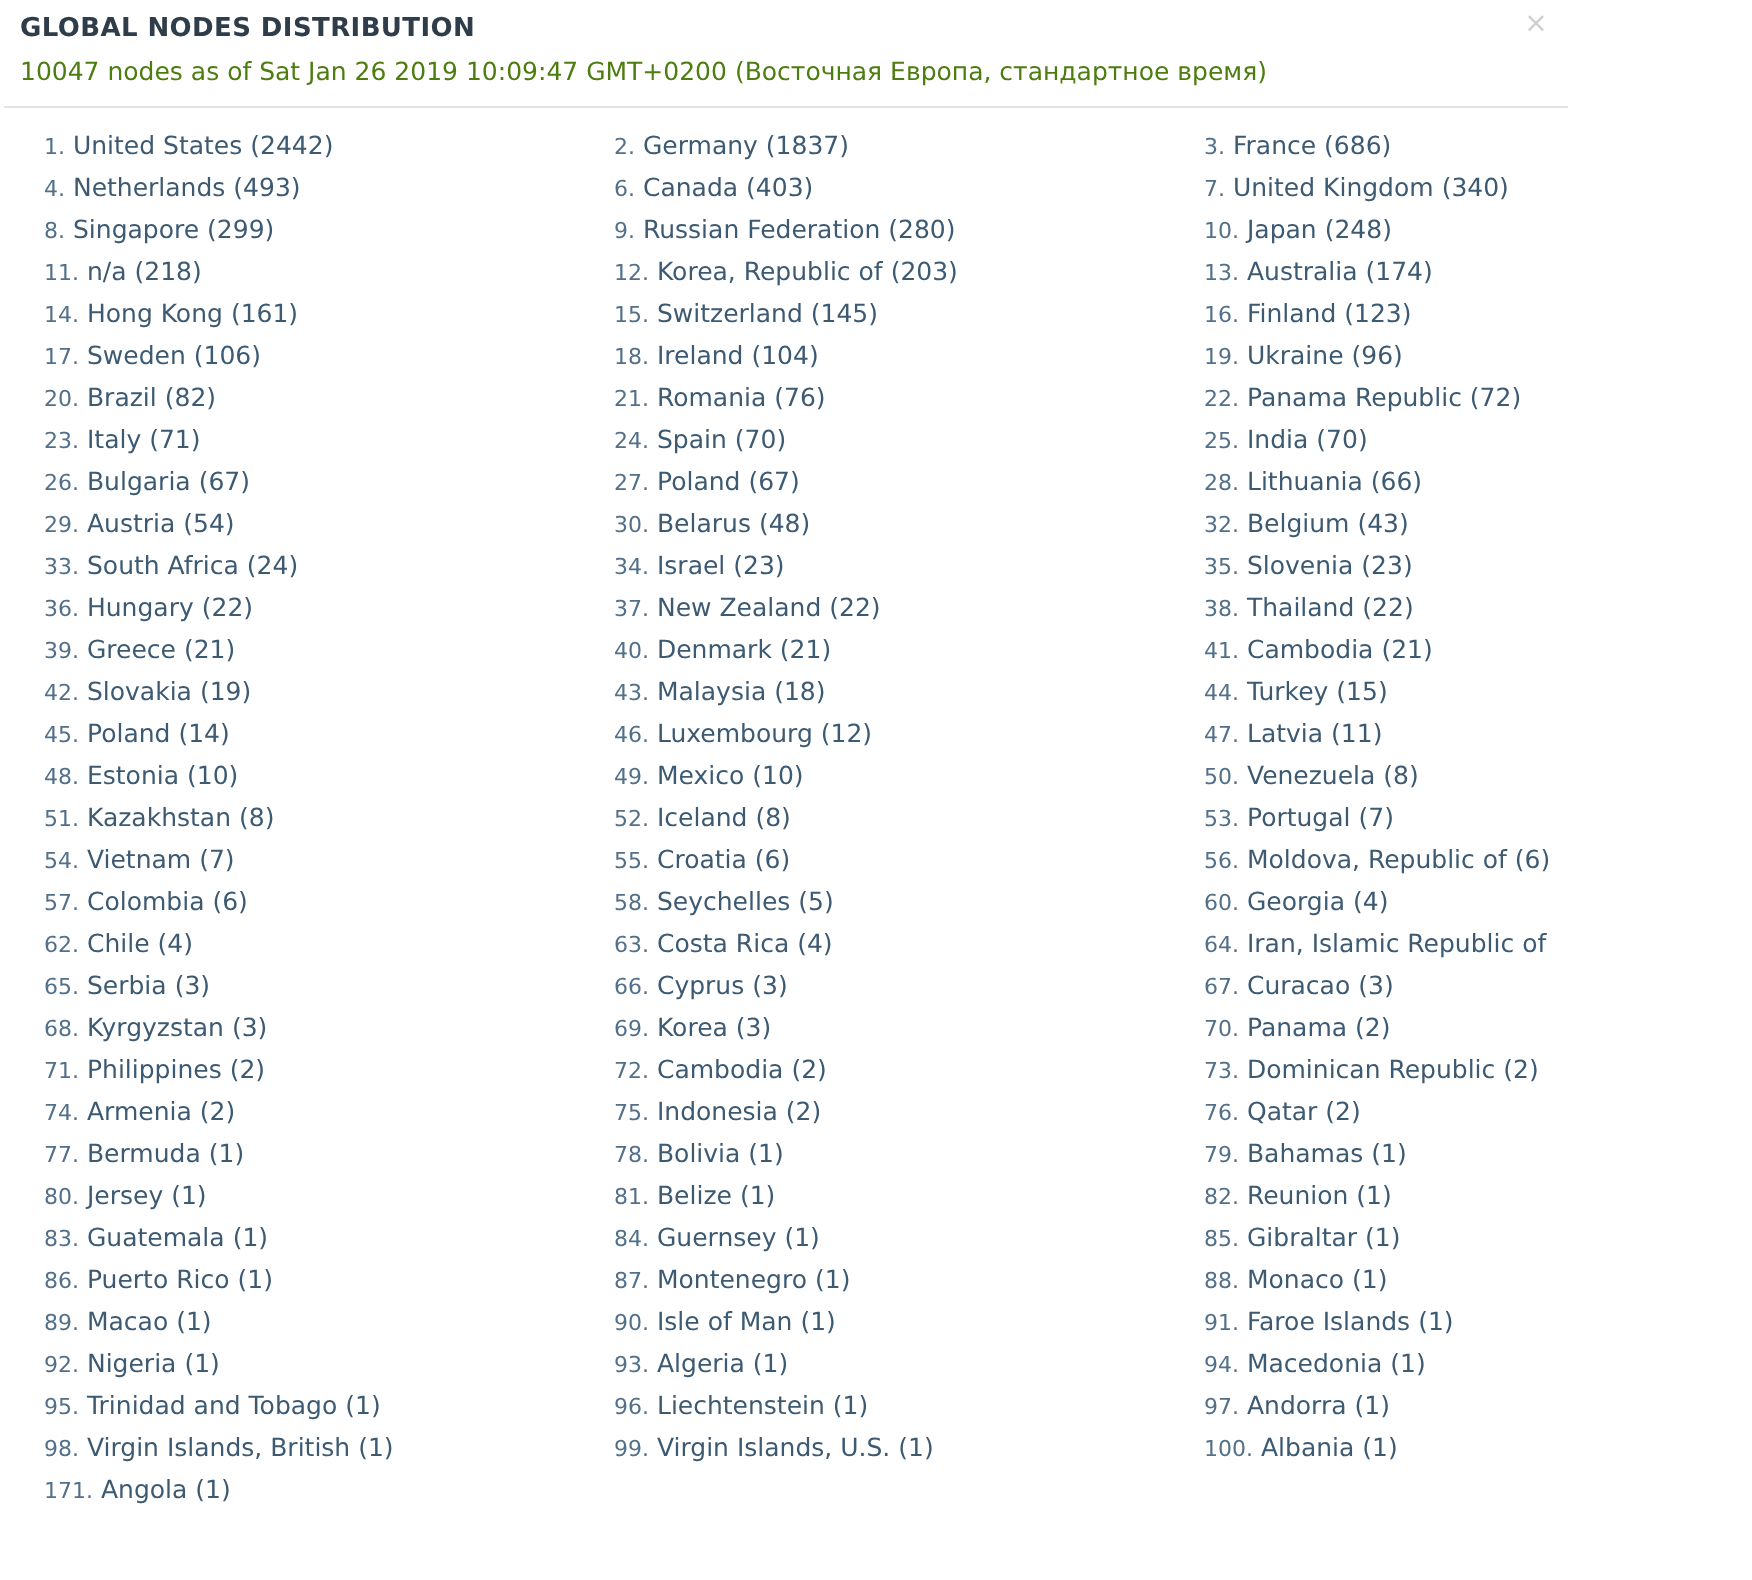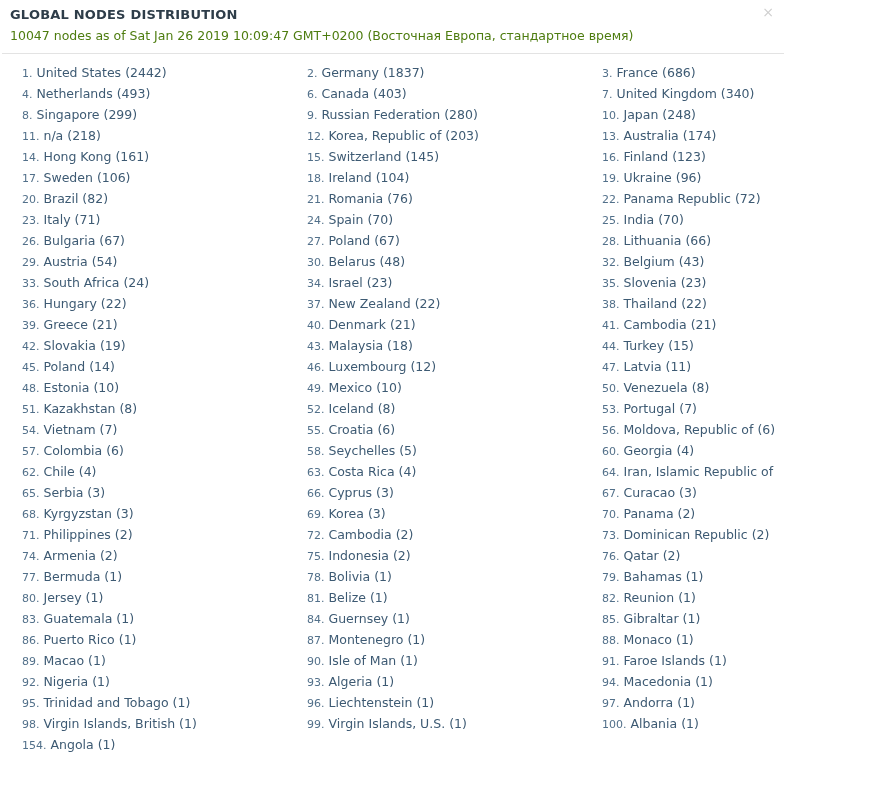--- a/index.html
+++ b/index.html
@@ -207,17 +207,17 @@
         <li class="node-item"><span class="rank">91.</span> <span class="country">Faroe Islands</span> <span class="count">(1)</span></li>
         <li class="node-item"><span class="rank">92.</span> <span class="country">Nigeria</span> <span class="count">(1)</span></li>
         <li class="node-item"><span class="rank">93.</span> <span class="country">Algeria</span> <span class="count">(1)</span></li>
         <li class="node-item"><span class="rank">94.</span> <span class="country">Macedonia</span> <span class="count">(1)</span></li>
         <li class="node-item"><span class="rank">95.</span> <span class="country">Trinidad and Tobago</span> <span class="count">(1)</span></li>
         <li class="node-item"><span class="rank">96.</span> <span class="country">Liechtenstein</span> <span class="count">(1)</span></li>
         <li class="node-item"><span class="rank">97.</span> <span class="country">Andorra</span> <span class="count">(1)</span></li>
         <li class="node-item"><span class="rank">98.</span> <span class="country">Virgin Islands, British</span> <span class="count">(1)</span></li>
         <li class="node-item"><span class="rank">99.</span> <span class="country">Virgin Islands, U.S.</span> <span class="count">(1)</span></li>
         <li class="node-item"><span class="rank">100.</span> <span class="country">Albania</span> <span class="count">(1)</span></li>
-        <li class="node-item"><span class="rank">154.</span> <span class="country">Angola</span> <span class="count">(1)</span></li>
+        <li class="node-item"><span class="rank">171.</span> <span class="country">Angola</span> <span class="count">(1)</span></li>
       </ul>
   </div>
 
 </div>
 
 </body></html>

